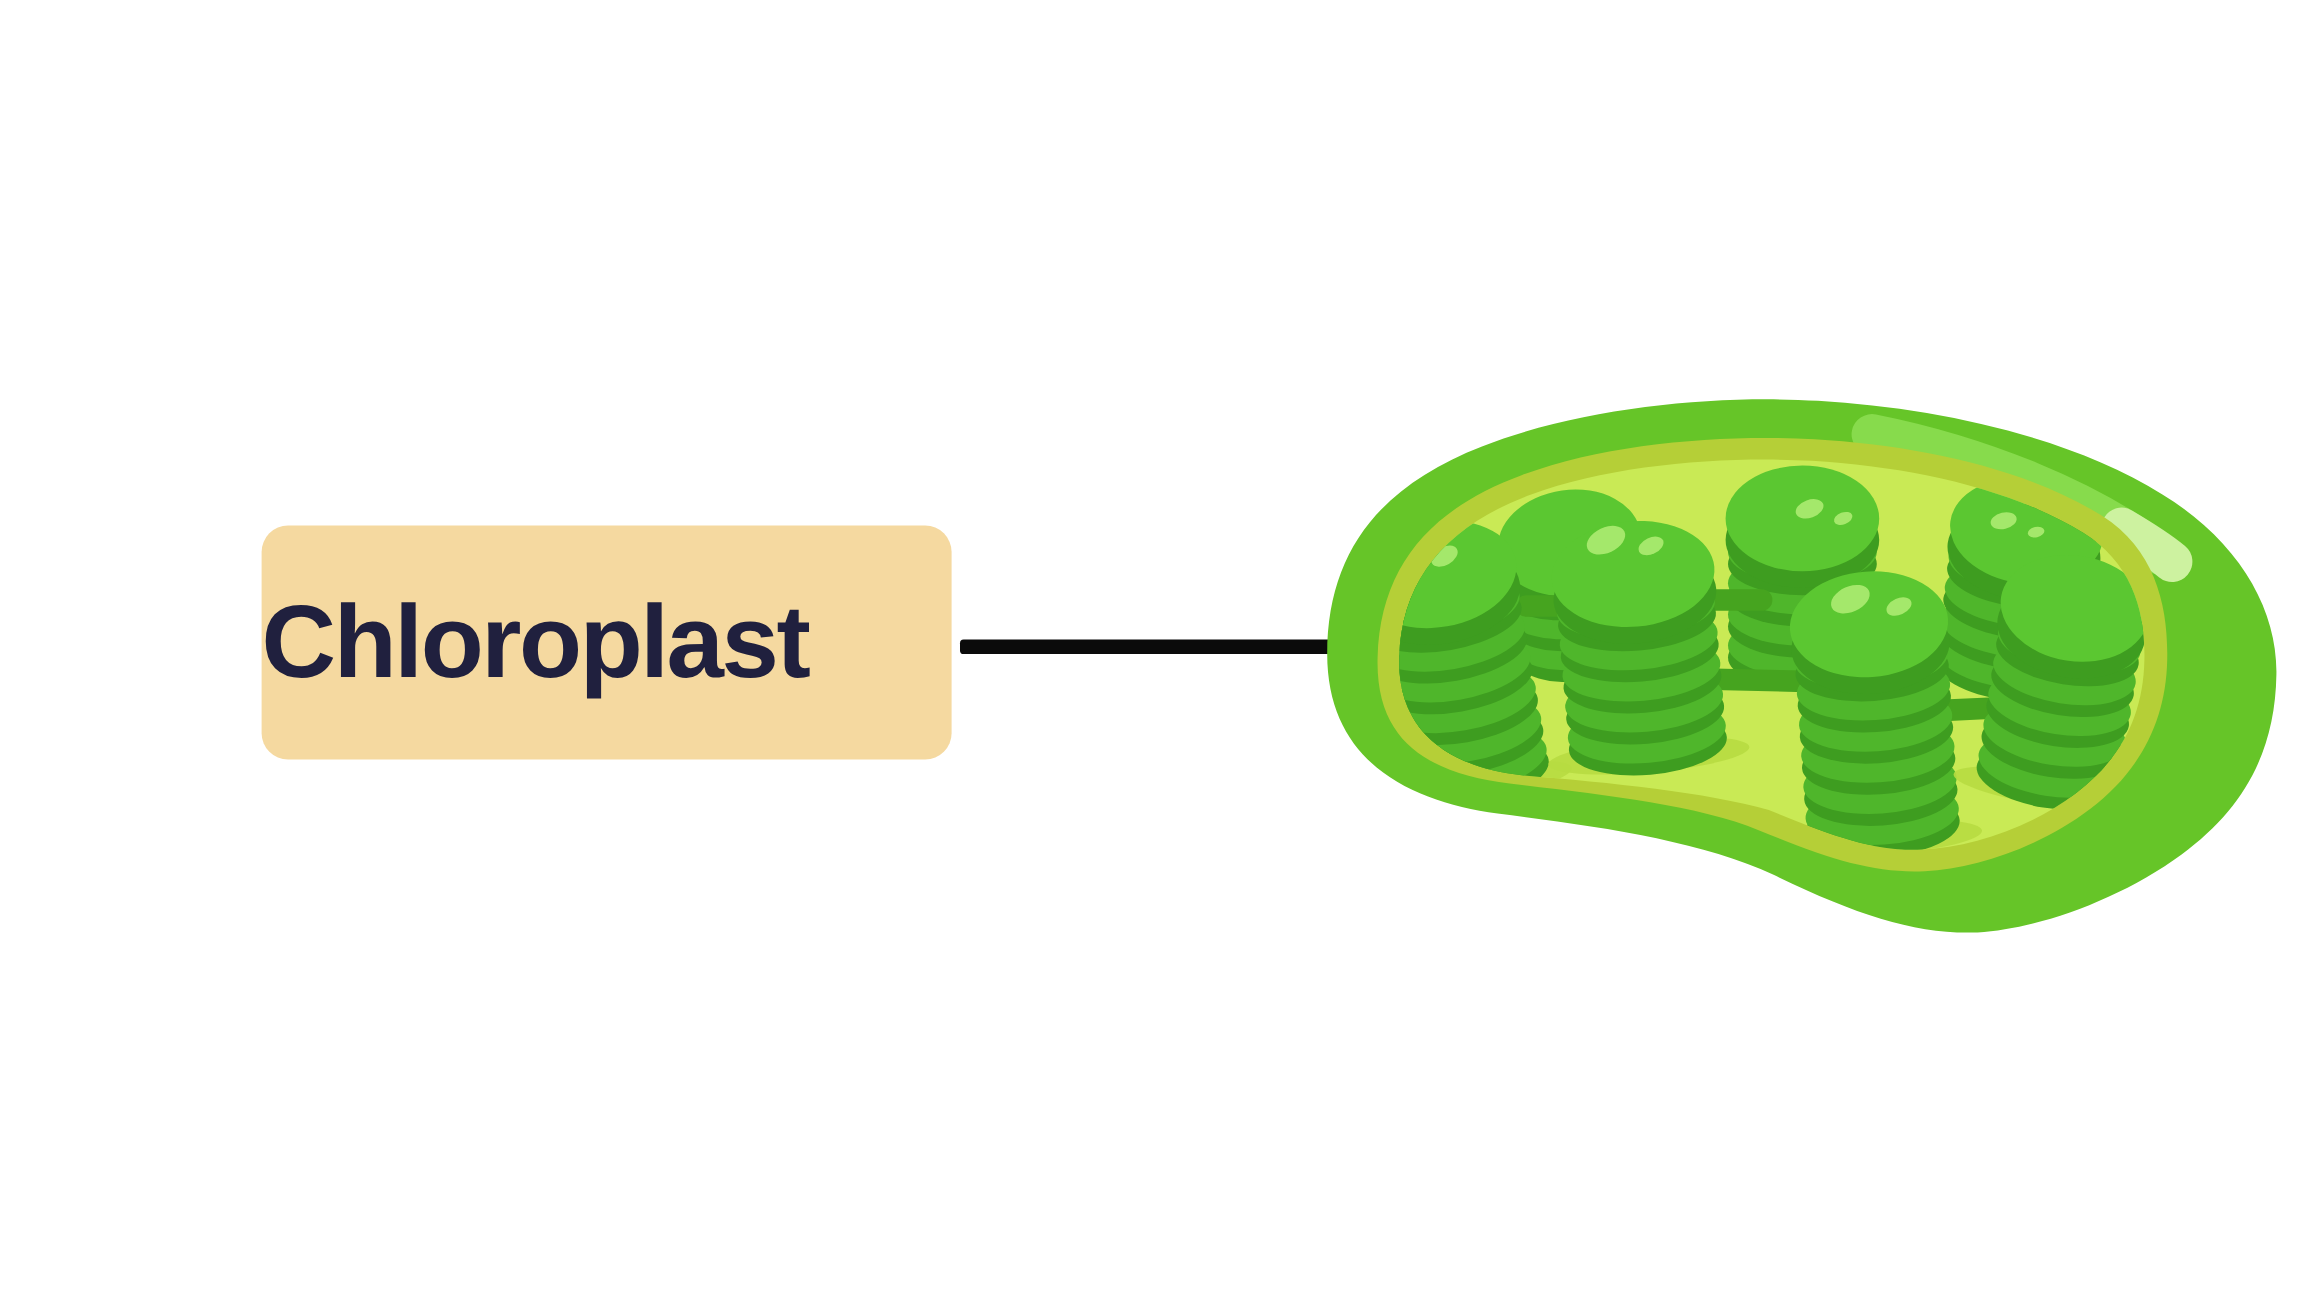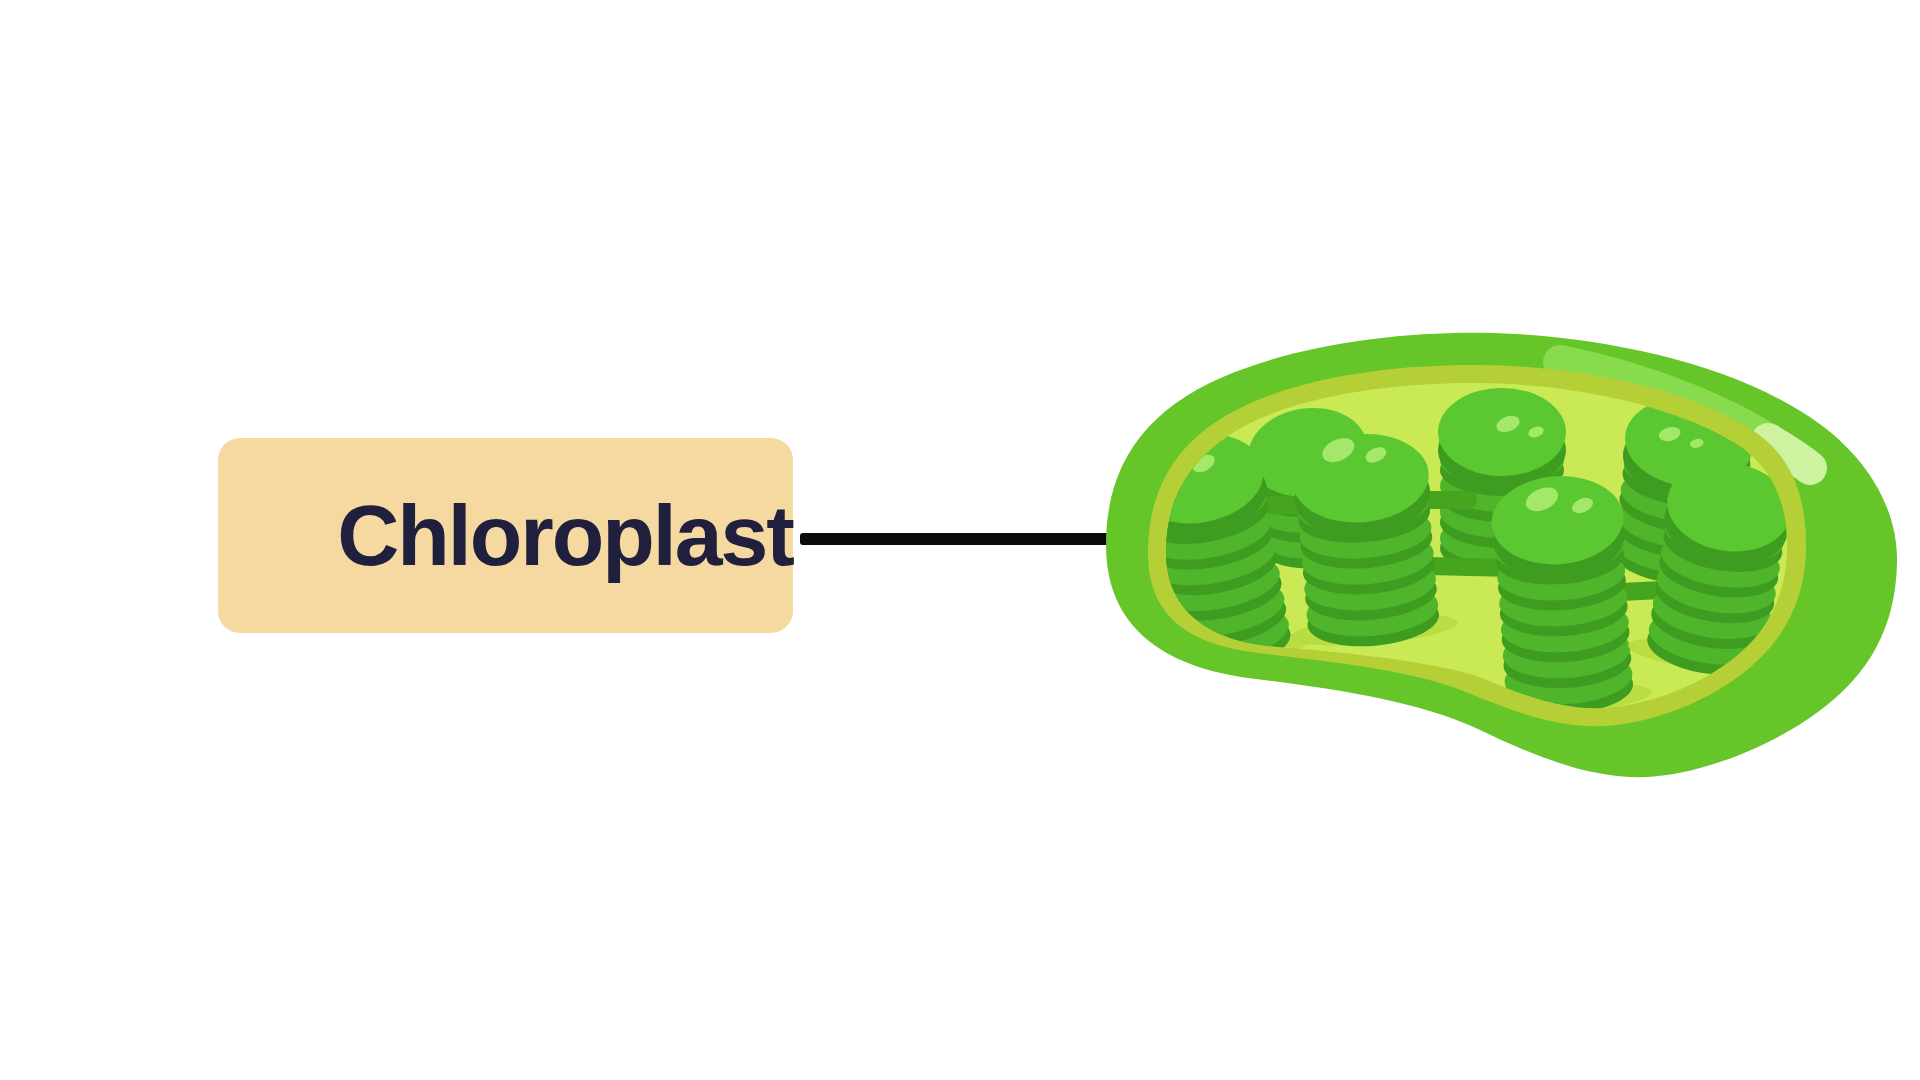--- a/index.html
+++ b/index.html
@@ -1,19 +1,19 @@
 <!DOCTYPE html>
 <html><head>
 <meta charset="utf-8">
 <style>
   html,body{margin:0;padding:0;background:#ffffff;}
   .stage{position:relative;width:1920px;height:1080px;background:#ffffff;overflow:hidden;
          font-family:"Liberation Sans", sans-serif;}
   .label-box{position:absolute;left:218px;top:438px;width:575px;height:195px;
-             background:#F5D9A0;border-radius:22px;display:flex;align-items:center;justify-content:flex-end;}
+             background:#F5D9A0;border-radius:22px;display:flex;align-items:center;justify-content:flex-start;}
   .label-text{font-size:86px;font-weight:700;letter-spacing:-2px;color:#20203E;}
   .leader-line{position:absolute;left:800px;top:533px;width:314px;height:12px;background:#0b0b0b;border-radius:3px;}
   .chloro{position:absolute;left:1080px;top:300px;width:860px;height:520px;}
   .gloss{fill:none;stroke:#87DB4C;stroke-width:34;stroke-linecap:round;}
   .gloss-tip{fill:none;stroke:#CDF2A0;stroke-width:34;stroke-linecap:round;}
   .disc-dark{fill:#3E9D20;}
   .disc-light{fill:#4FB62B;}
   .dome{fill:#5BC731;}
   .dot{fill:#A4E86B;}
   .lamella{stroke:#46A41F;stroke-width:18;stroke-linecap:round;}

